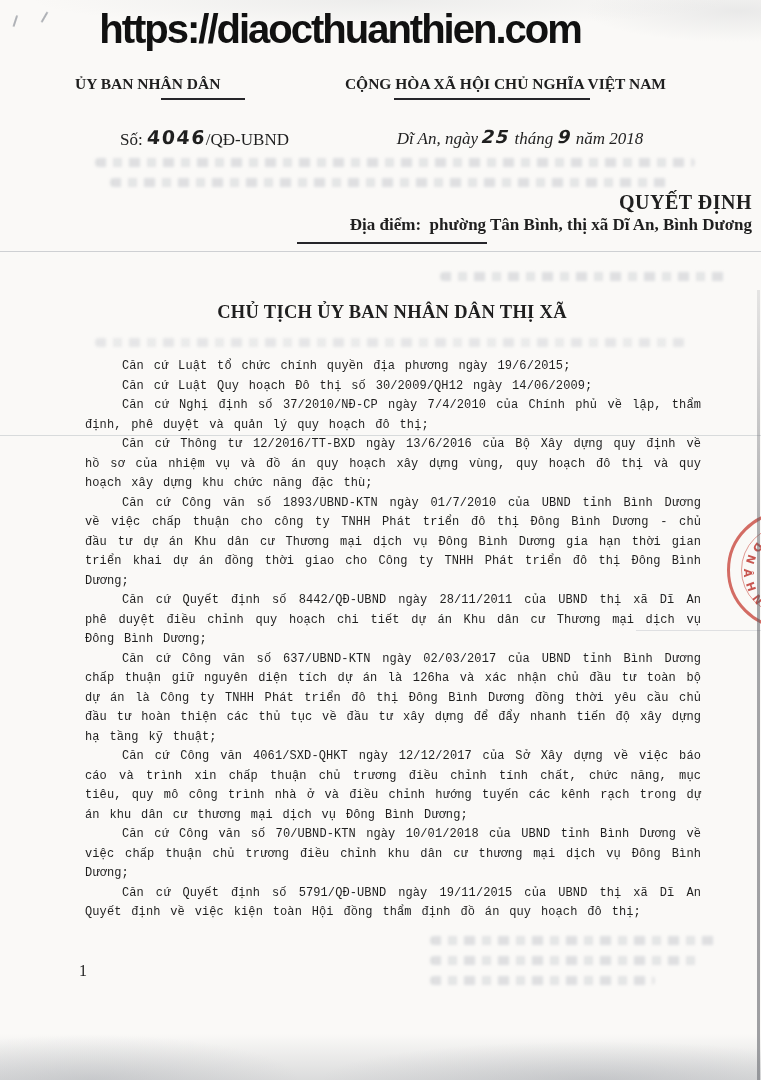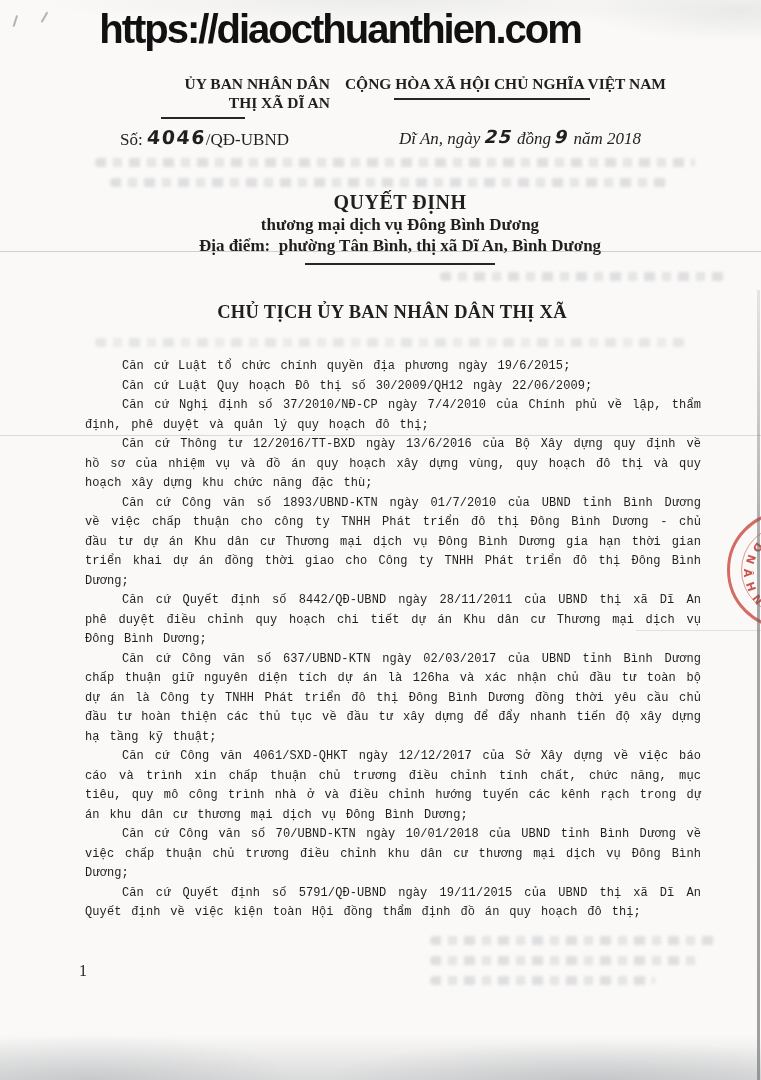--- a/index.html
+++ b/index.html
@@ -18,39 +18,39 @@
     font-family:"Liberation Serif","DejaVu Serif",serif;
   }
   
   .url-banner{
     position:absolute;top:2px;left:20px;width:640px;
     text-align:center;
     font-family:"Liberation Sans","DejaVu Sans",sans-serif;
     font-weight:700;font-size:40px;line-height:54px;letter-spacing:-2px;
     color:#111;
   }
-  .hdr-left{position:absolute;top:74px;left:75px;width:255px;text-align:right;}
+  .hdr-left{position:absolute;top:74px;left:75px;width:255px;text-align:left;}
   .hdr-right{position:absolute;top:74px;left:318px;width:348px;text-align:right;}
   .hdr-line{font-weight:700;font-size:15.5px;line-height:19px;}
   .hdr-rule{height:2px;background:#26262a;margin:5px auto 0;}
   .hdr-left  .hdr-rule{width:84px;}
   .hdr-right .hdr-rule{width:196px;}
   .doc-number{position:absolute;top:127px;left:120px;font-size:17px;white-space:nowrap;}
   .hand{
     font-family:"DejaVu Sans",sans-serif;
     font-weight:600;font-size:19px;letter-spacing:1.5px;
     display:inline-block;transform:skewX(-5deg) translateY(-1px);
   }
   .dateline{
     position:absolute;top:127px;left:383px;width:274px;text-align:center;
     font-style:italic;font-size:17px;white-space:nowrap;
   }
   .dateline .hand{font-size:18px;}
   
-  .title-block{position:absolute;top:191px;left:40px;width:720px;text-align:center;}
+  .title-block{position:absolute;top:191px;left:32px;width:720px;text-align:right;}
   .heading{font-weight:700;font-size:20px;line-height:23px;letter-spacing:.5px;}
   .subject{font-weight:700;font-size:17px;line-height:21px;}
   .location{font-weight:700;font-size:17px;line-height:21px;white-space:pre-wrap;}
   .title-rule{width:190px;height:2px;background:#26262a;margin:7px auto 0;}
   .authority{
     position:absolute;top:302px;left:32px;width:720px;text-align:center;
     font-weight:700;font-size:18.5px;letter-spacing:.3px;
   }
   
   .body-text{
@@ -119,51 +119,49 @@
 </style>
 </head>
 <body>
 
 <div class="page">
 
   <div class="url-banner">https://diaocthuanthien.com</div>
 
   <div class="hdr-left">
     <div class="hdr-line">ỦY BAN NHÂN DÂN</div>
-    <div class="hdr-line">THỊ XÃ DĨ AN</div>
     <div class="hdr-rule"></div>
   </div>
   <div class="hdr-right">
     <div class="hdr-line">CỘNG HÒA XÃ HỘI CHỦ NGHĨA VIỆT NAM</div>
     <div class="hdr-rule"></div>
   </div>
 
   <div class="doc-number">
     <span>Số:</span>
     <span class="hand">4046</span><span>/QĐ-UBND</span>
   </div>
   <div class="dateline">
     <span>Dĩ An, ngày</span>
     <span class="hand">25</span>
-    <span>đồng</span>
+    <span>tháng</span>
     <span class="hand">9</span>
     <span>năm 2018</span>
   </div>
 
   <div class="title-block">
     <div class="heading">QUYẾT ĐỊNH</div>
-    <div class="subject">thương mại dịch vụ Đông Bình Dương</div>
     <div class="location">Địa điểm:  phường Tân Bình, thị xã Dĩ An, Bình Dương</div>
     <div class="title-rule"></div>
   </div>
   <div class="authority">CHỦ TỊCH ỦY BAN NHÂN DÂN THỊ XÃ</div>
 
   <div class="body-text">
       <p class="para">Căn cứ Luật tổ chức chính quyền địa phương ngày 19/6/2015;</p>
-      <p class="para">Căn cứ Luật Quy hoạch Đô thị số 30/2009/QH12 ngày 22/06/2009;</p>
+      <p class="para">Căn cứ Luật Quy hoạch Đô thị số 30/2009/QH12 ngày 14/06/2009;</p>
       <p class="para">Căn cứ Nghị định số 37/2010/NĐ-CP ngày 7/4/2010 của Chính phủ về lập, thẩm định, phê duyệt và quản lý quy hoạch đô thị;</p>
       <p class="para">Căn cứ Thông tư 12/2016/TT-BXD ngày 13/6/2016 của Bộ Xây dựng quy định về hồ sơ của nhiệm vụ và đồ án quy hoạch xây dựng vùng, quy hoạch đô thị và quy hoạch xây dựng khu chức năng đặc thù;</p>
       <p class="para">Căn cứ Công văn số 1893/UBND-KTN ngày 01/7/2010 của UBND tỉnh Bình Dương về việc chấp thuận cho công ty TNHH Phát triển đô thị Đông Bình Dương - chủ đầu tư dự án Khu dân cư Thương mại dịch vụ Đông Bình Dương gia hạn thời gian triển khai dự án đồng thời giao cho Công ty TNHH Phát triển đô thị Đông Bình Dương;</p>
       <p class="para">Căn cứ Quyết định số 8442/QĐ-UBND ngày 28/11/2011 của UBND thị xã Dĩ An phê duyệt điều chỉnh quy hoạch chi tiết dự án Khu dân cư Thương mại dịch vụ Đông Bình Dương;</p>
       <p class="para">Căn cứ Công văn số 637/UBND-KTN ngày 02/03/2017 của UBND tỉnh Bình Dương chấp thuận giữ nguyên diện tích dự án là 126ha và xác nhận chủ đầu tư toàn bộ dự án là Công ty TNHH Phát triển đô thị Đông Bình Dương đồng thời yêu cầu chủ đầu tư hoàn thiện các thủ tục về đầu tư xây dựng để đẩy nhanh tiến độ xây dựng hạ tầng kỹ thuật;</p>
       <p class="para">Căn cứ Công văn 4061/SXD-QHKT ngày 12/12/2017 của Sở Xây dựng về việc báo cáo và trình xin chấp thuận chủ trương điều chỉnh tính chất, chức năng, mục tiêu, quy mô công trình nhà ở và điều chỉnh hướng tuyến các kênh rạch trong dự án khu dân cư thương mại dịch vụ Đông Bình Dương;</p>
       <p class="para">Căn cứ Công văn số 70/UBND-KTN ngày 10/01/2018 của UBND tỉnh Bình Dương về việc chấp thuận chủ trương điều chỉnh khu dân cư thương mại dịch vụ Đông Bình Dương;</p>
       <p class="para">Căn cứ Quyết định số 5791/QĐ-UBND ngày 19/11/2015 của UBND thị xã Dĩ An Quyết định về việc kiện toàn Hội đồng thẩm định đồ án quy hoạch đô thị;</p>
     </div>
 

